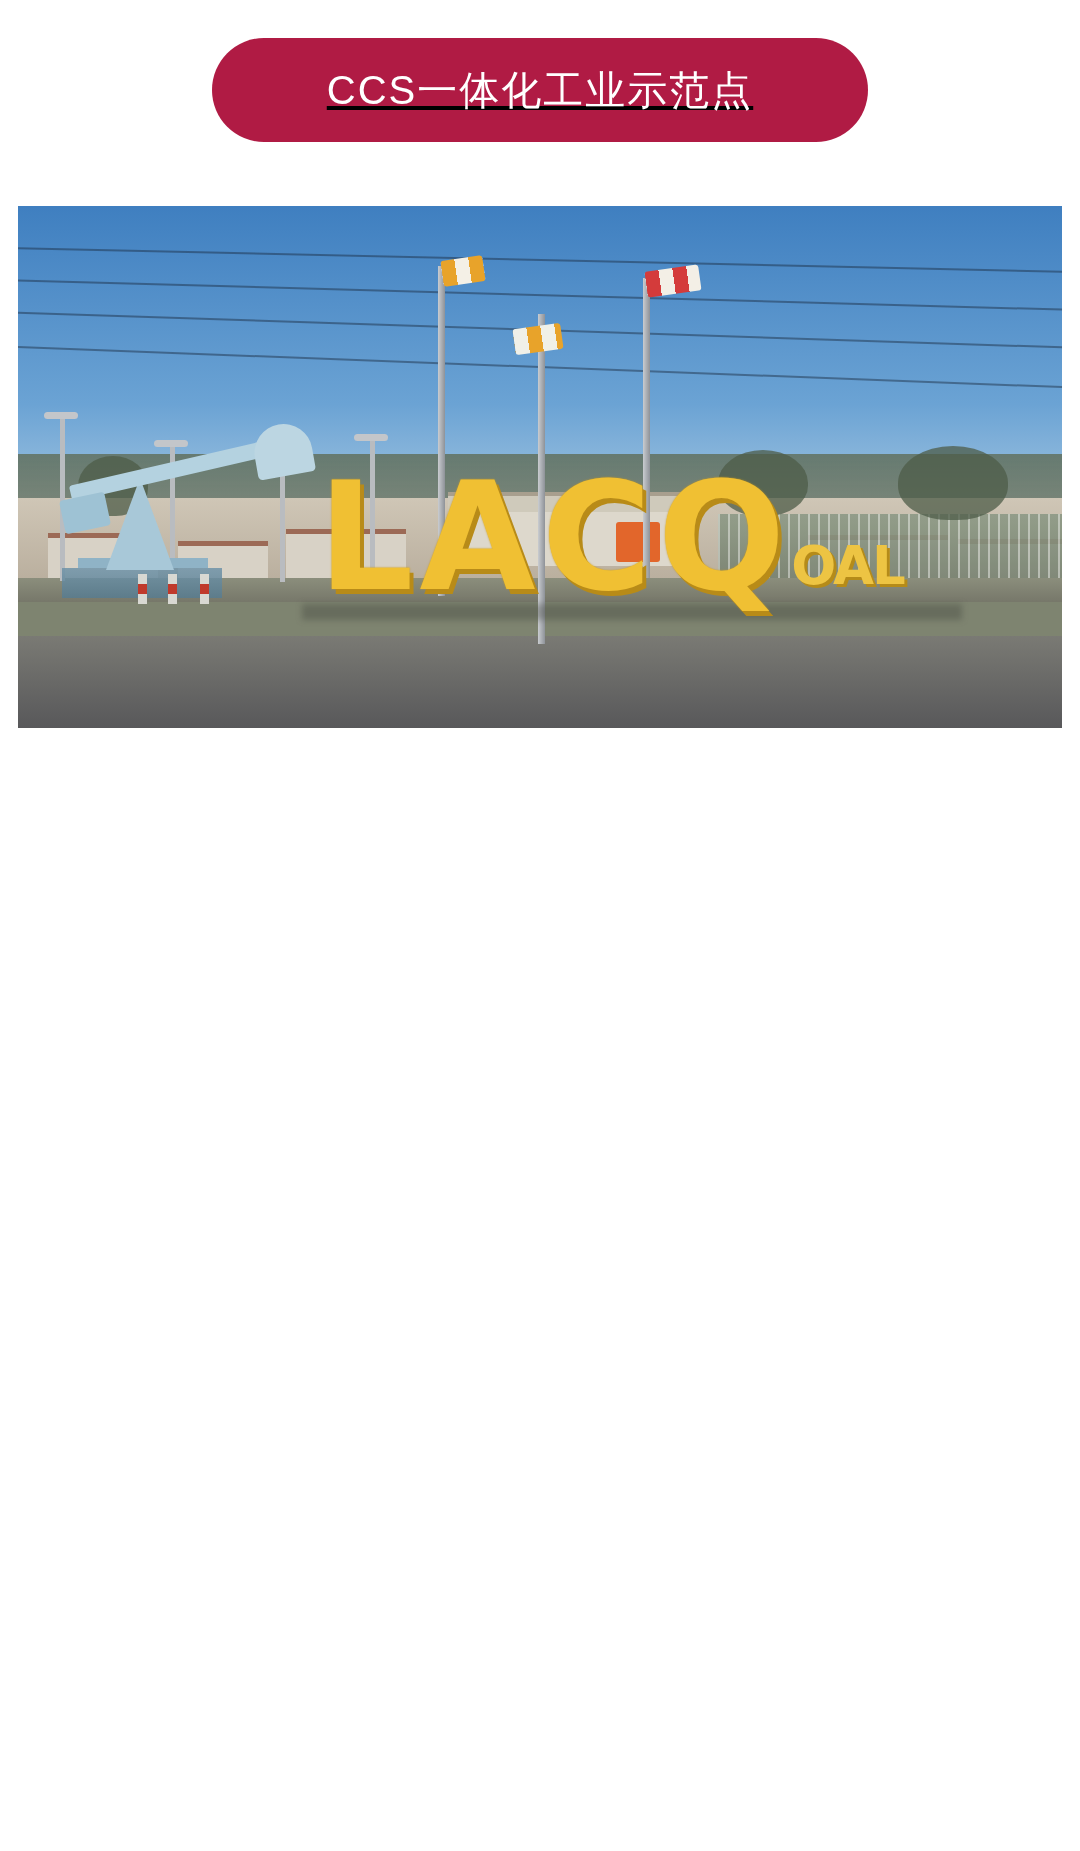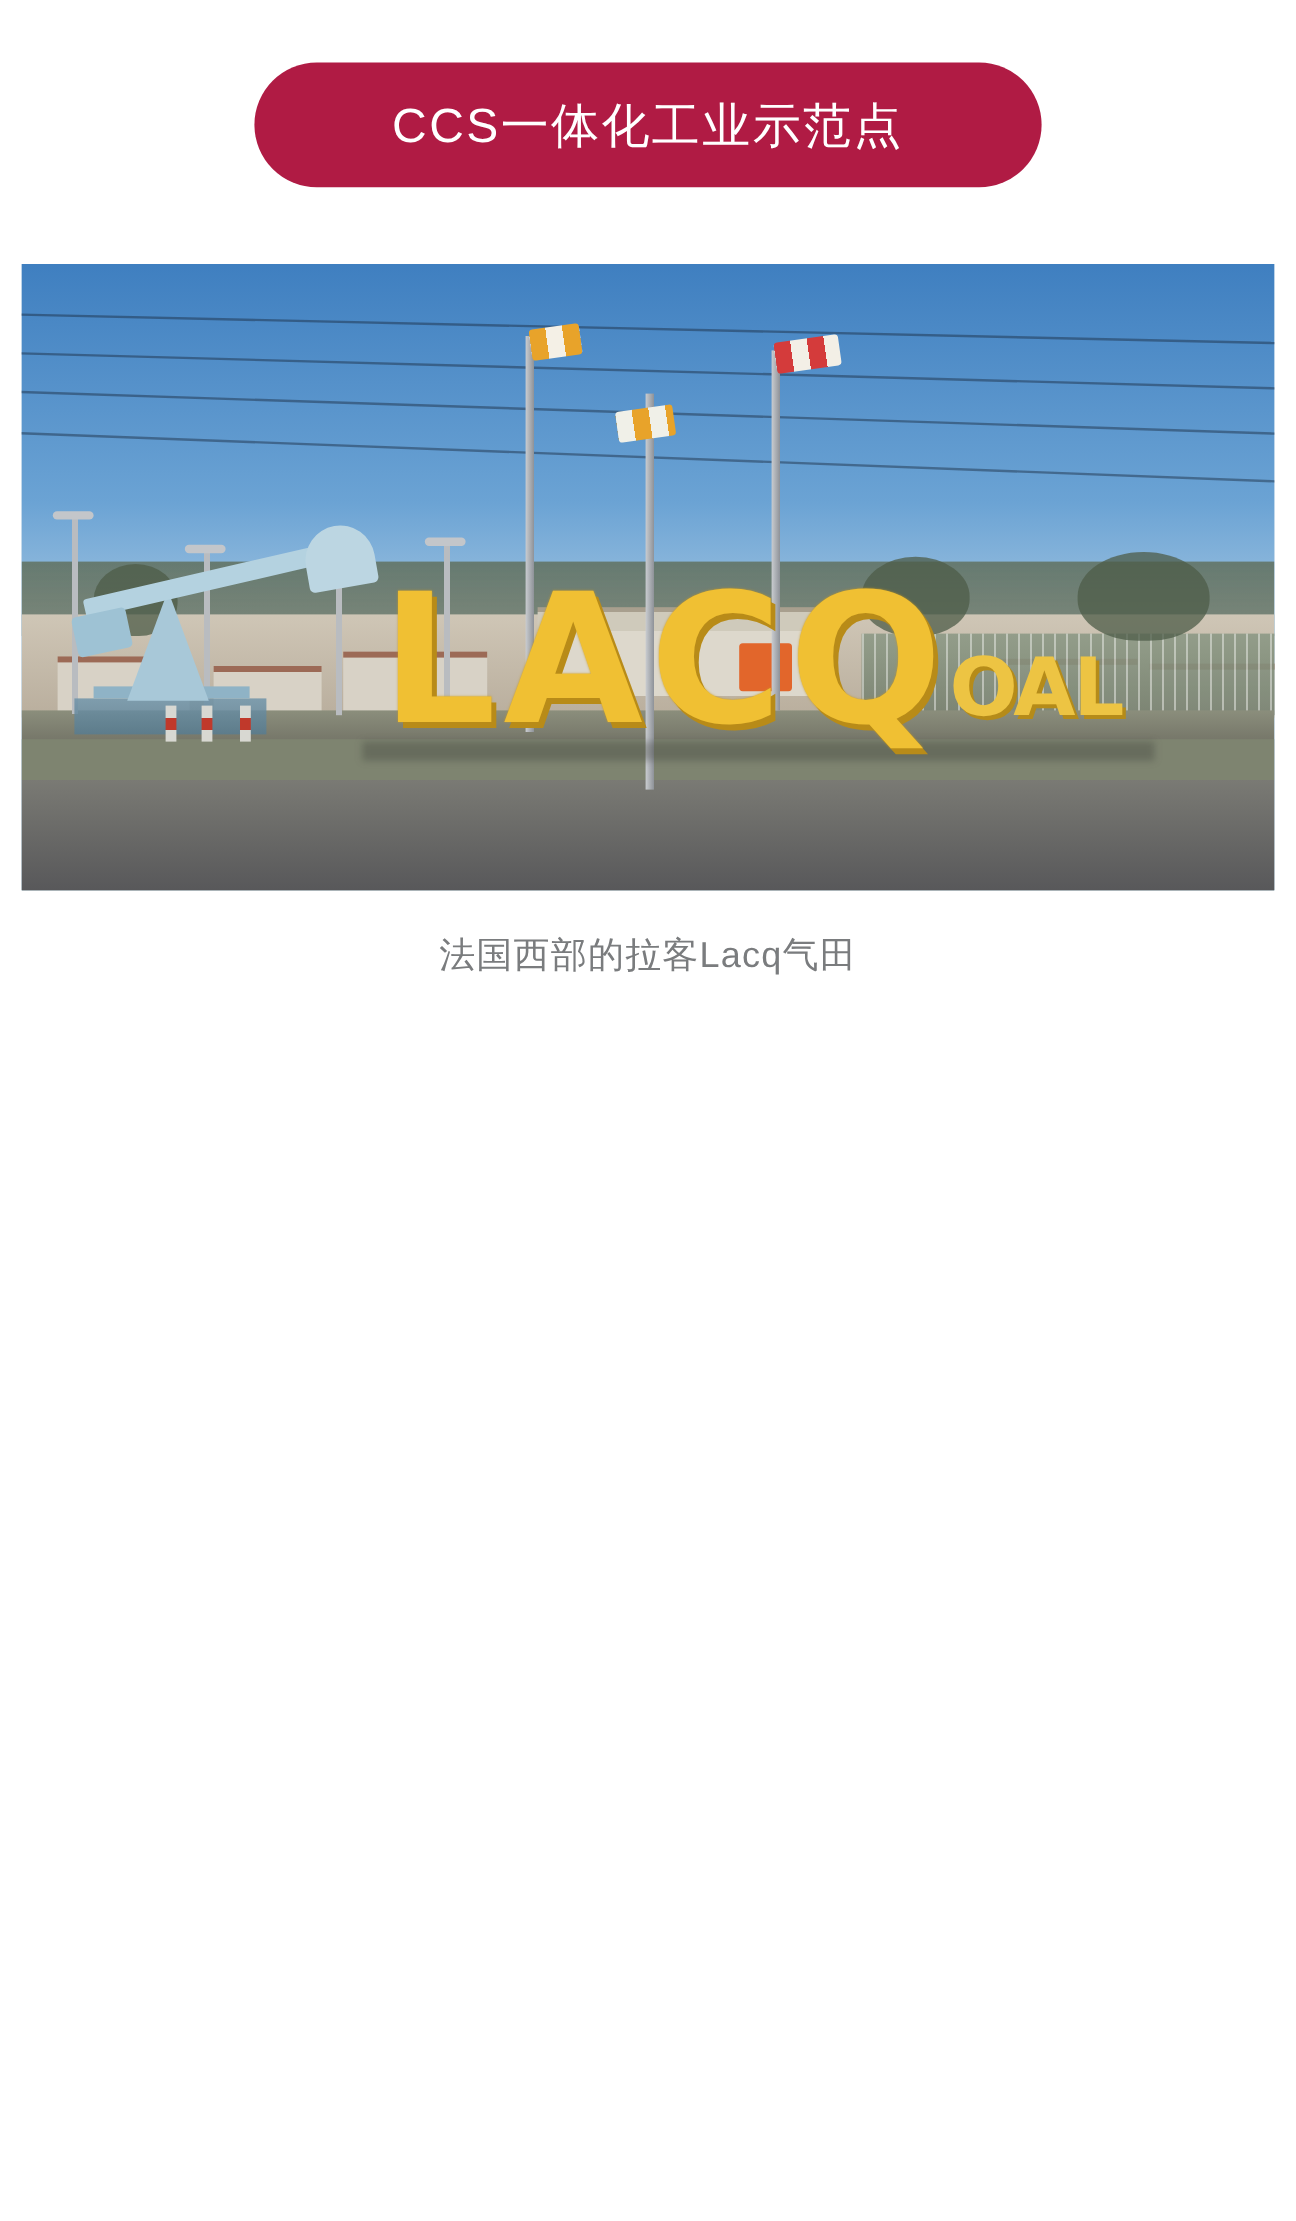--- a/index.html
+++ b/index.html
@@ -16,23 +16,24 @@
   .page {
     width: 1080px;
     min-height: 1851px;
     position: relative;
     background: #ffffff;
     box-sizing: border-box;
   }
 
   
   .title-wrap {
-    padding-top: 52px;
+    padding-top: 38px;
     display: flex;
     justify-content: center;
+    text-decoration: underline;
   }
   .title-pill {
     width: 656px;
     height: 104px;
     border-radius: 52px;
     background: #b01b44;
     color: #ffffff;
     display: flex;
     align-items: center;
     justify-content: center;
@@ -249,21 +250,21 @@
   .lacq span {
     font-family: "DejaVu Sans", sans-serif;
     font-weight: 700;
     font-size: 150px;
     line-height: 0.82;
     color: #f0c033;
     text-shadow: 4px 5px 0 #b88b18, 0 0 2px #c99a20;
     letter-spacing: -4px;
   }
   .lacq .small {
-    font-size: 67px;
+    font-size: 53px;
     color: #edc443;
     text-shadow: 3px 3px 0 #b58b19;
     margin-bottom: 12px;
     letter-spacing: -2px;
   }
   .sign-base {
     position: absolute;
     left: 284px;
     top: 398px;
     width: 660px;
@@ -376,16 +377,15 @@
       <div class="sign-base"></div>
       <div class="lacq">
         <span>L</span>
         <span>A</span>
         <span>C</span>
         <span>Q</span>
         <span class="small">OAL</span>
       </div>
     </div>
 
-    <div class="caption">法国西部的拉客Lacq气田</div>
   </div>
 
 </div>
 
 </body></html>

